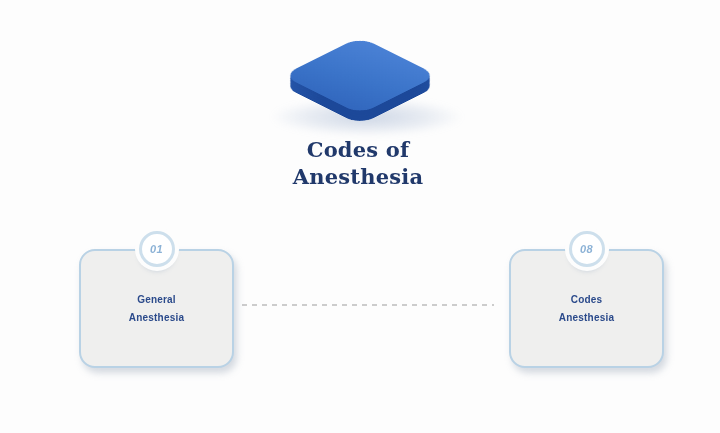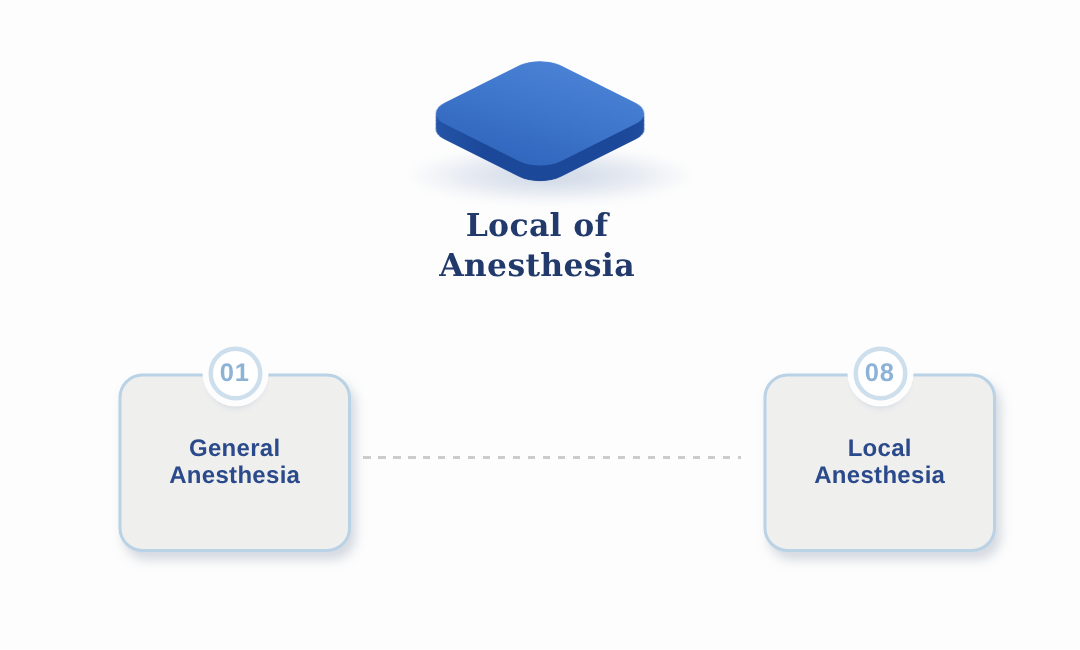--- a/index.html
+++ b/index.html
@@ -64,72 +64,72 @@
     border:2px solid var(--card-border,#b9d2e5);
     border-radius:16px;
     box-shadow:3px 5px 7px rgba(148,160,178,0.38);
   }
   .card-left{left:79px;}
   .card-right{left:509px;}
   .card-label{
     position:absolute;inset:0;
     display:flex;flex-direction:column;align-items:center;justify-content:center;
     color:var(--card-label-text,#2b4a8b);
-    font-weight:bold;font-size:16px;line-height:18px;
+    font-weight:bold;font-size:10px;line-height:18px;
     letter-spacing:0.2px;text-align:center;
   }
   .badge{
     position:absolute;left:50%;top:-20px;margin-left:-18px;
     width:36px;height:36px;box-sizing:border-box;
     background:#ffffff;
     border:3px solid #cddfec;
     border-radius:50%;
     box-shadow:0 0 0 4px var(--background,#fdfdfd), 0 4px 5px rgba(150,170,192,0.45);
     display:flex;align-items:center;justify-content:center;
   }
   .badge-num{
     color:var(--badge-number-text,#8cb2d6);
-    font-weight:bold;font-size:17px;letter-spacing:0.5px;
+    font-weight:bold;font-size:11px;letter-spacing:0.5px;font-style:italic;
   }
 </style>
 </head>
 <body>
 
 <div class="canvas" style="--background: #fdfdfd; --cube-top: #3b74c9; --cube-top-light: #4b82d6; --cube-side: #1c4899; --cube-side-light: #2e61b8; --title-text: #21396b; --card-label-text: #2b4a8b; --badge-number-text: #8cb2d6; --card-border: #b9d2e5; --card-fill: #efefee; --connector-dash: #cccccc;">
 
   <div class="cube-shadow"></div>
 
   <div class="cube">
     <div class="face side s0"></div>
     <div class="face side s1"></div>
     <div class="face side s2"></div>
     <div class="face side s3"></div>
     <div class="face top"></div>
   </div>
 
   <div class="title">
-    <div class="title-line">Local of</div>
+    <div class="title-line">Codes of</div>
     <div class="title-line">Anesthesia</div>
   </div>
 
   <div class="connector"></div>
 
   <div class="card card-left">
     <div class="badge">
       <span class="badge-num">01</span>
     </div>
     <div class="card-label">
       <span>General</span>
       <span>Anesthesia</span>
     </div>
   </div>
 
   <div class="card card-right">
     <div class="badge">
       <span class="badge-num">08</span>
     </div>
     <div class="card-label">
-      <span>Local</span>
+      <span>Codes</span>
       <span>Anesthesia</span>
     </div>
   </div>
 
 </div>
 
 </body></html>

